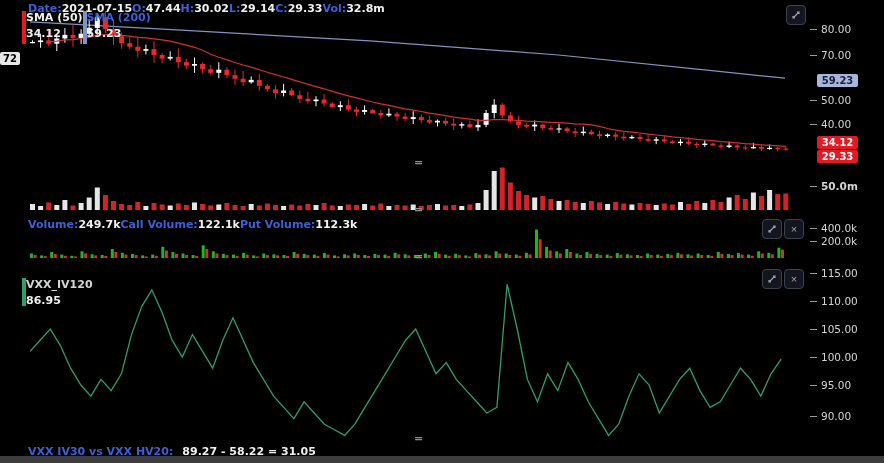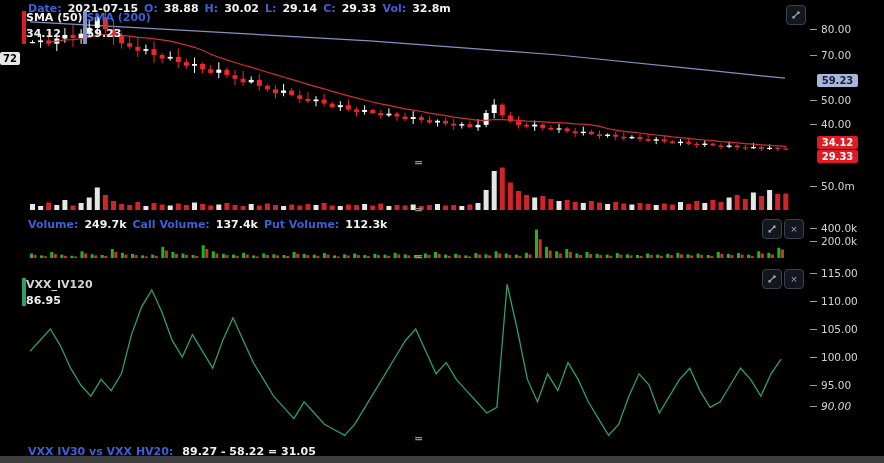--- a/index.html
+++ b/index.html
@@ -5,21 +5,21 @@
   *{margin:0;padding:0;box-sizing:border-box}
   html,body{background:#000}
   body{font-family:"DejaVu Sans","Liberation Sans",sans-serif}
   .app{position:relative;width:884px;height:463px;background:#000;overflow:hidden;font-size:11px}
   svg.chart{position:absolute;left:0;display:block}
   #price-svg{top:0}
   #vol-svg{top:212px}
   #iv-svg{top:260px}
   .lb{color:#3e5fd6;font-weight:700;white-space:nowrap}
   .vl{color:#f0f0f0;font-weight:700;white-space:nowrap}
-  .hdr{position:absolute;left:28px;top:2px;display:flex;gap:6px;align-items:center}
+  .hdr{position:absolute;left:28px;top:2px;display:flex;align-items:center}
   .legend{position:absolute;display:flex;align-items:flex-start}
   .legend .cbar{width:4px;flex:0 0 4px}
   .legend .col{display:flex;flex-direction:column;gap:3px}
   .icon-btn{position:absolute;width:20px;height:20px;background:#13161d;border:1px solid #3a4150;
             border-radius:4px;color:#9aa3b5;font-size:11px;line-height:17px;text-align:center;
             padding:0;cursor:pointer;display:flex;align-items:center;justify-content:center}
   .tick{position:absolute;left:810px;display:flex;align-items:center;gap:4px;color:#d4d4d4;
         font-size:10.5px;height:12px;white-space:nowrap}
   .tick .dash{width:7px;height:1px;background:#9a9a9a;display:inline-block;flex:0 0 7px}
   .tag{position:absolute;left:817px;width:41px;height:13px;font-size:10px;font-weight:700;
@@ -489,21 +489,21 @@
   <svg id="iv-svg" class="chart" width="810" height="183">
       <g>
         <polyline points="30.0,91.4 40.1,80.2 50.3,69.0 60.5,85.8 70.6,108.2 80.8,125.0 90.9,136.2 101.0,119.4 111.2,130.6 121.4,113.8 131.5,74.6 141.7,46.6 151.8,29.8 162.0,52.2 172.1,80.2 182.3,97.0 192.4,74.6 202.6,91.4 212.7,108.2 222.8,80.2 233.0,57.8 243.2,80.2 253.3,102.6 263.5,119.4 273.6,136.2 283.8,147.4 293.9,158.6 304.1,141.8 314.2,153.0 324.4,164.2 334.5,169.8 344.7,175.4 354.8,164.2 364.9,147.4 375.1,130.6 385.3,113.8 395.4,97.0 405.6,80.2 415.7,69.0 425.9,91.4 436.0,113.8 446.2,102.6 456.3,119.4 466.4,130.6 476.6,141.8 486.8,153.0 496.9,147.4 507.1,24.2 517.2,69.0 527.4,119.4 537.5,141.8 547.6,113.8 557.8,130.6 568.0,102.6 578.1,119.4 588.3,141.8 598.4,158.6 608.6,175.4 618.7,164.2 628.9,136.2 639.0,113.8 649.1,125.0 659.3,153.0 669.5,136.2 679.6,119.4 689.8,108.2 699.9,130.6 710.1,147.4 720.2,141.8 730.4,125.0 740.5,108.2 750.6,119.4 760.8,136.2 771.0,113.8 781.1,99.1" fill="none" stroke="#2f9e68" stroke-width="1.3"></polyline>
       </g>
     </svg>
 
   <div class="hdr">
     <span class="lb">Date:</span>
     <span class="vl">2021-07-15</span>
     <span class="lb">O:</span>
-    <span class="vl">38.88</span>
+    <span class="vl">47.44</span>
     <span class="lb">H:</span>
     <span class="vl">30.02</span>
     <span class="lb">L:</span>
     <span class="vl">29.14</span>
     <span class="lb">C:</span>
     <span class="vl">29.33</span>
     <span class="lb">Vol:</span>
     <span class="vl">32.8m</span>
   </div>
 
@@ -525,21 +525,21 @@
   <button class="icon-btn" style="left:786px;top:5px">
     <svg viewBox="0 0 10 10" width="10" height="10">
       <path d="M6 2h2v2M8 2L2 8M2 6v2h2" stroke="#9aa3b5" fill="none" stroke-width="1.2"></path>
     </svg>
   </button>
 
   <div class="hdr" style="left:28px;top:218px">
     <span class="lb">Volume:</span>
     <span class="vl">249.7k</span>
     <span class="lb">Call Volume:</span>
-    <span class="vl">137.4k</span>
+    <span class="vl">122.1k</span>
     <span class="lb">Put Volume:</span>
     <span class="vl">112.3k</span>
   </div>
   <button class="icon-btn" style="left:762px;top:219px">
     <svg viewBox="0 0 10 10" width="10" height="10">
       <path d="M6 2h2v2M8 2L2 8M2 6v2h2" stroke="#9aa3b5" fill="none" stroke-width="1.2"></path>
     </svg>
   </button>
   <button class="icon-btn" style="left:784px;top:219px">
     <span>×</span>
@@ -583,21 +583,21 @@
         <span>70.00</span>
       </div>
       <div class="tick" style="top: 94px;">
         <span class="dash"></span>
         <span>50.00</span>
       </div>
       <div class="tick" style="top: 118px;">
         <span class="dash"></span>
         <span>40.00</span>
       </div>
-      <div class="tick" style="top: 180px;">
+      <div class="tick" style="top: 180px; font-weight: bold;">
         <span class="dash"></span>
         <span>50.0m</span>
       </div>
       <div class="tick" style="top: 222px;">
         <span class="dash"></span>
         <span>400.0k</span>
       </div>
       <div class="tick" style="top: 235px;">
         <span class="dash"></span>
         <span>200.0k</span>
@@ -615,21 +615,21 @@
         <span>105.00</span>
       </div>
       <div class="tick" style="top: 351px;">
         <span class="dash"></span>
         <span>100.00</span>
       </div>
       <div class="tick" style="top: 379px; justify-content: space-between;">
         <span class="dash"></span>
         <span>95.00</span>
       </div>
-      <div class="tick" style="top: 400px; font-style: italic;">
+      <div class="tick" style="top: 410px;">
         <span class="dash"></span>
         <span>90.00</span>
       </div>
       <div class="tag blue" style="top: 73.5px;">59.23</div>
       <div class="tag red" style="top: 135.5px;">34.12</div>
       <div class="tag red" style="top: 149.5px;">29.33</div>
     </div>
 
 </div>
 

